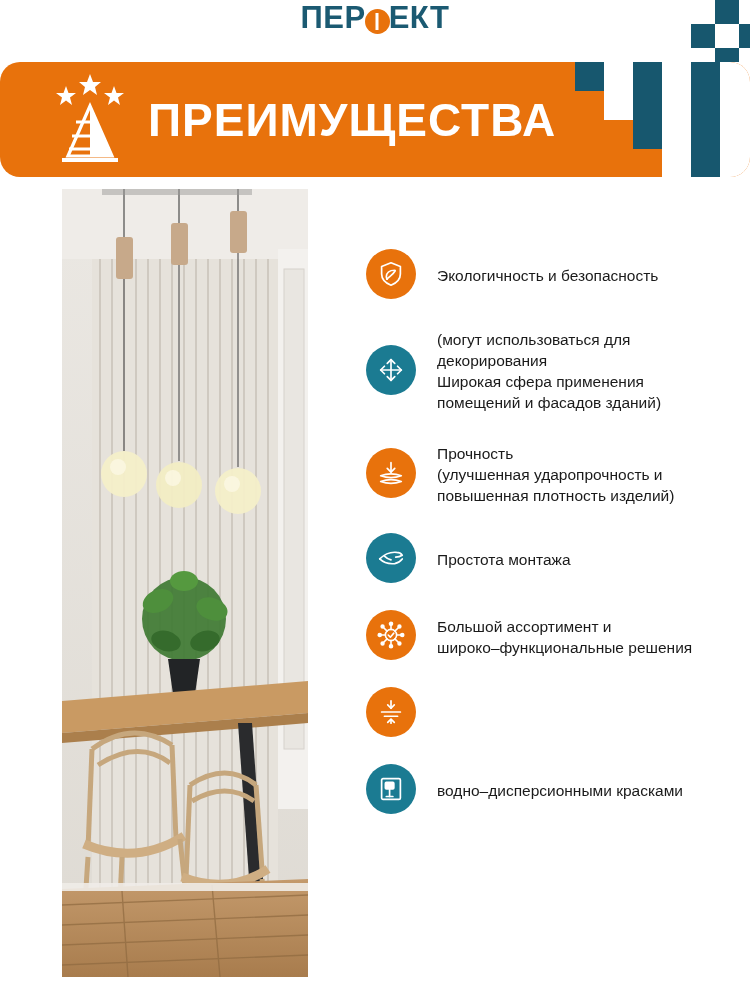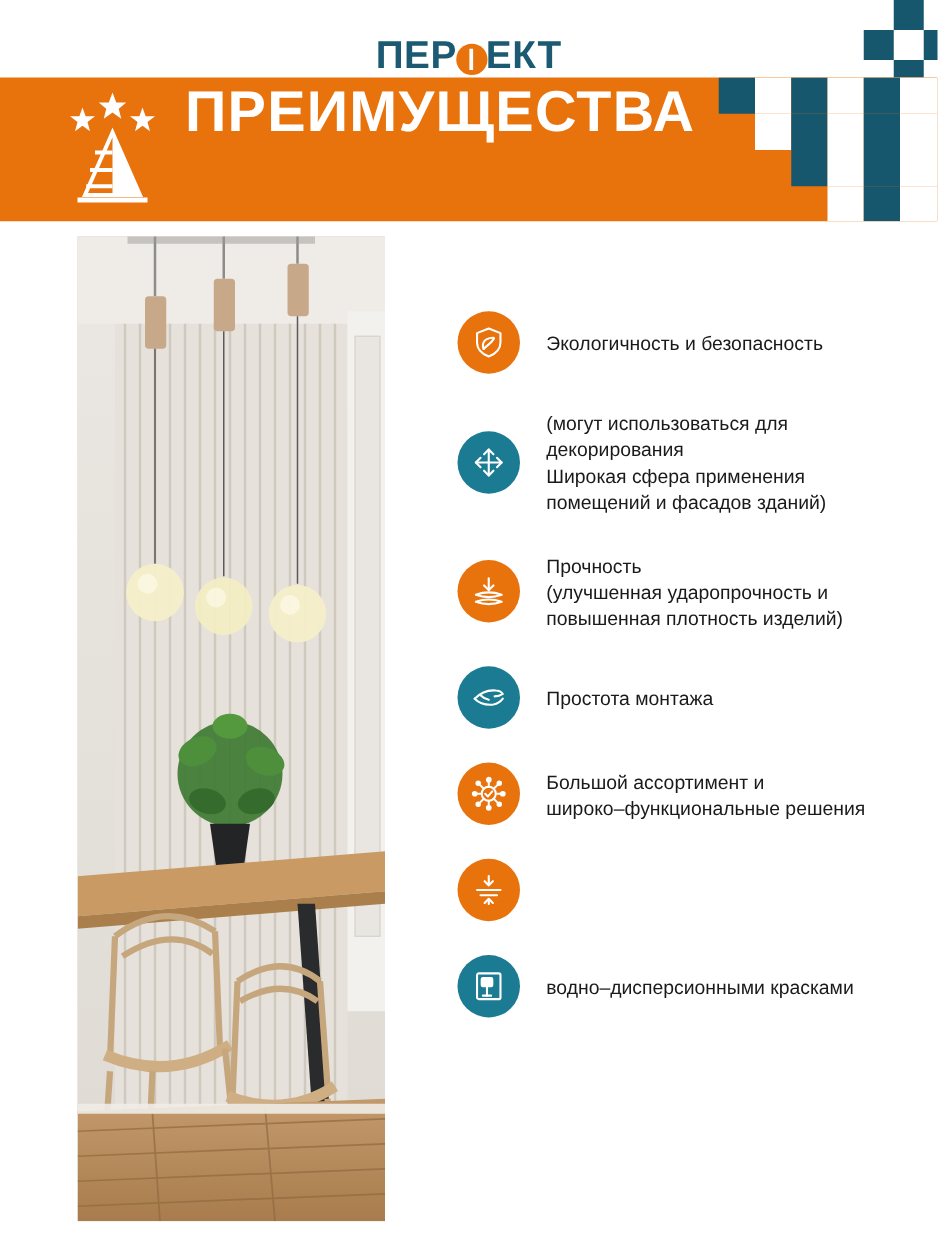--- a/index.html
+++ b/index.html
@@ -14,21 +14,21 @@
     position: relative;
     width: 750px; height: 1000px;
     background: #ffffff;
   }
 
   
   .brandbar {
     position: relative;
     height: 62px;
     display: flex;
-    align-items: flex-end;
+    align-items: flex-start;
     justify-content: center;
   }
   .logo-text {
     font-size: 31px;
     font-weight: bold;
     letter-spacing: 0.5px;
     color: #1b5a72;
     display: flex;
     align-items: center;
   }
@@ -57,22 +57,23 @@
     width: 160px; height: 62px;
   }
   .sq { position: absolute; background: #17576e; }
 
   
   .banner {
     position: relative;
     height: 115px;
     background: #e8720c;
     display: flex;
-    align-items: flex-start;
+    align-items: center;
     overflow: hidden;
+    border-radius: 20px;
   }
   .banner-title {
     color: #ffffff;
     font-size: 46px;
     font-weight: bold;
     letter-spacing: 1px;
     margin-left: 148px;
     z-index: 3;
   }
   .tree-logo {

